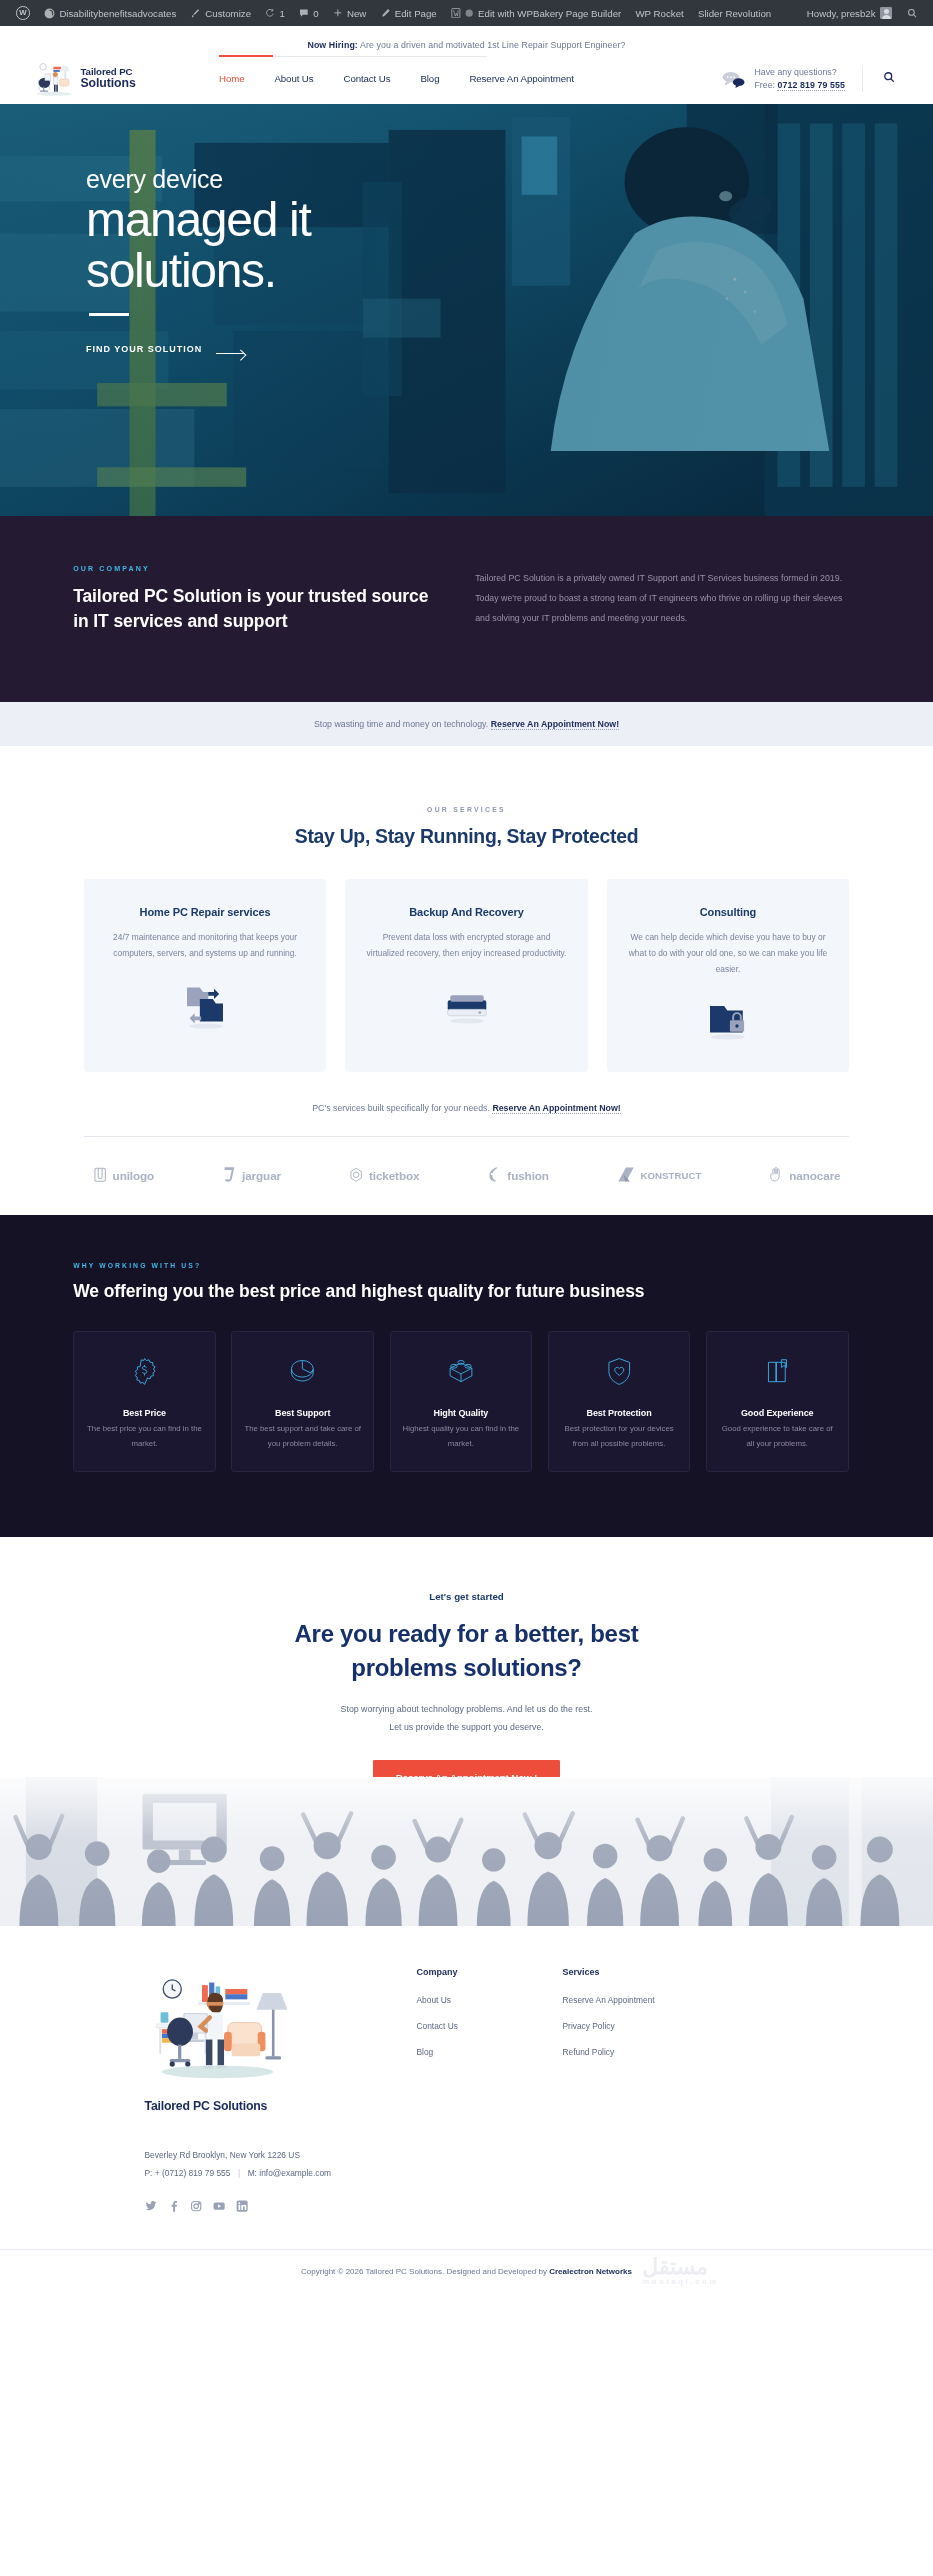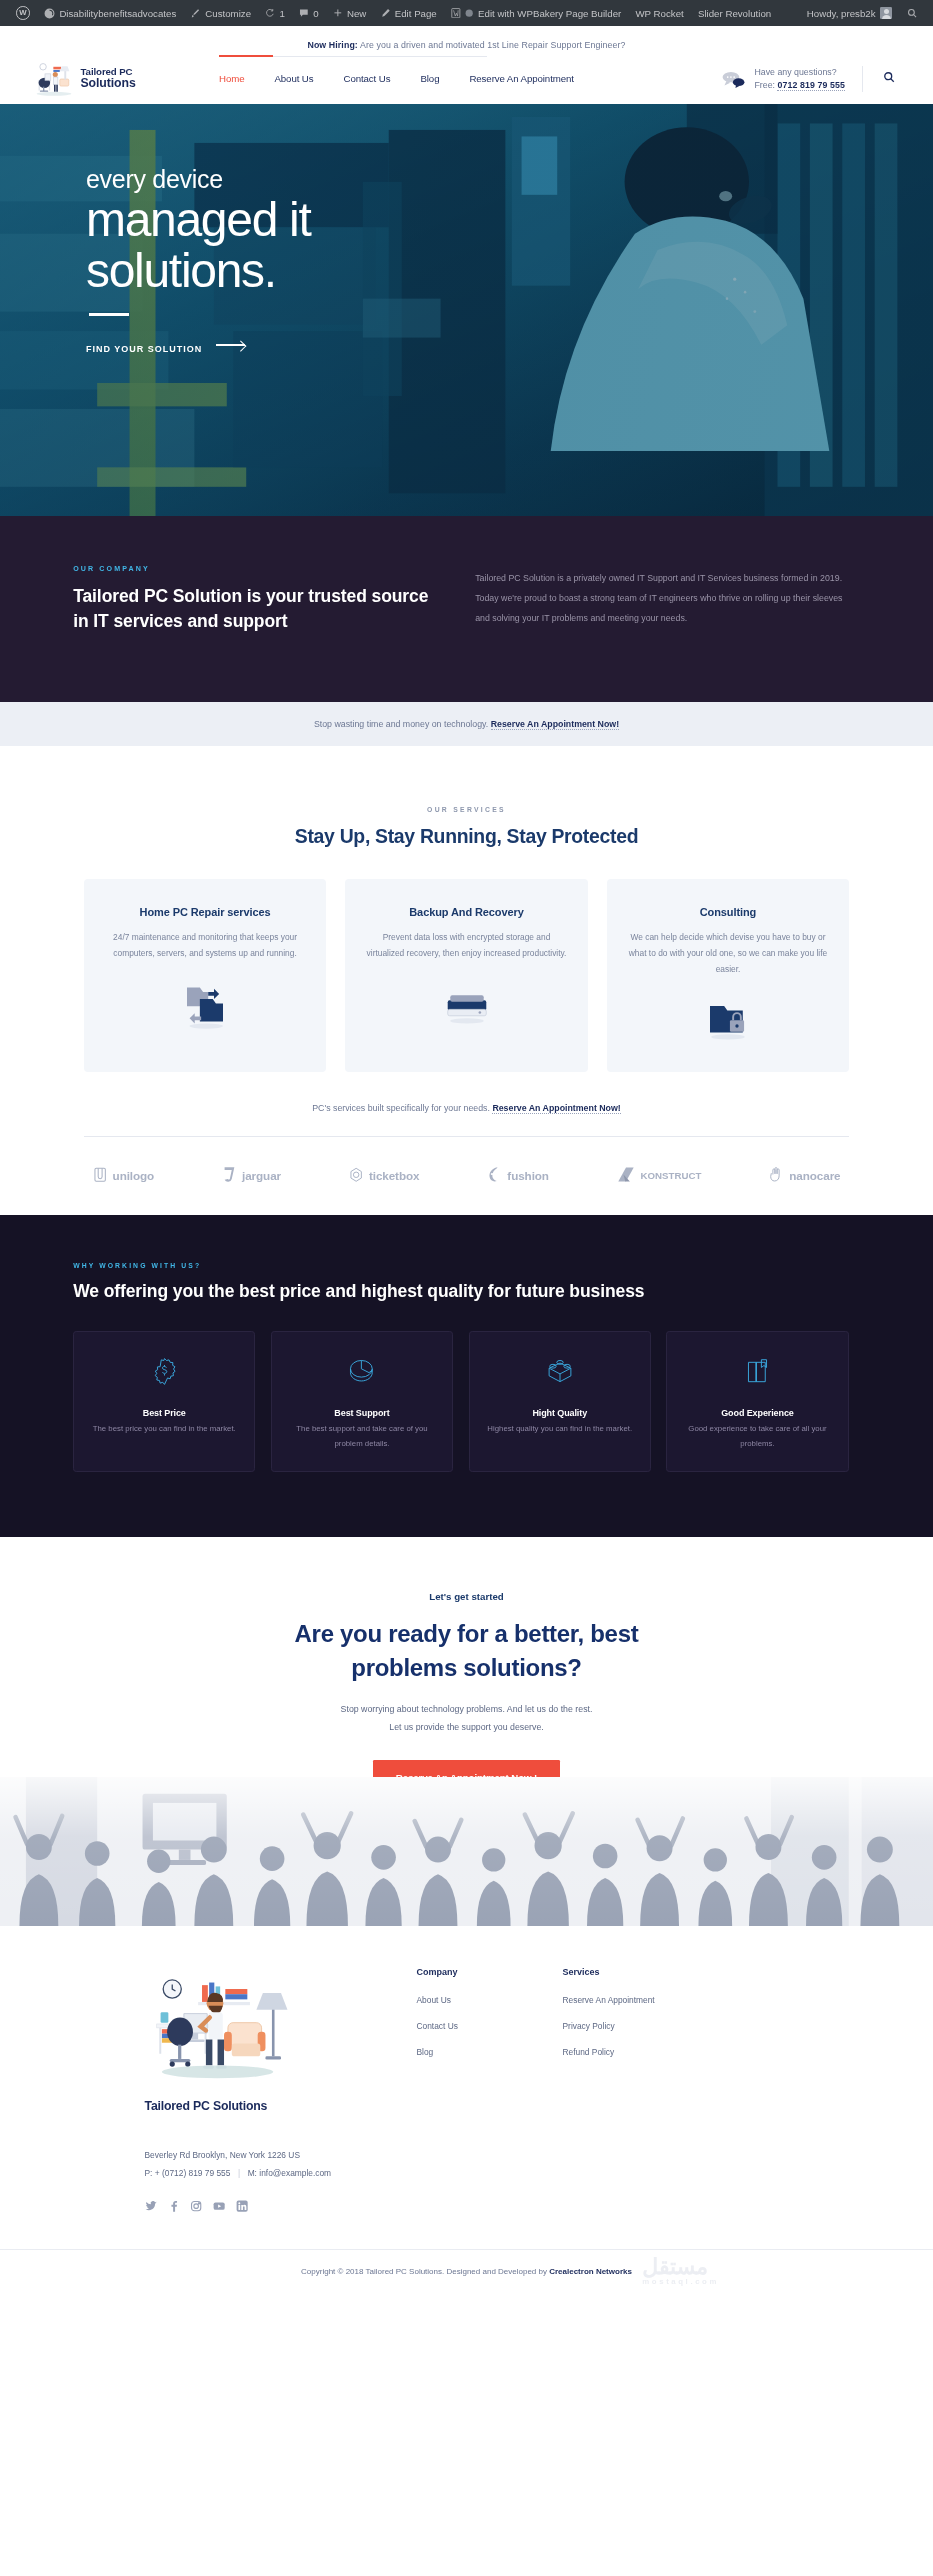--- a/index.html
+++ b/index.html
@@ -62,21 +62,21 @@
   .hero{
     height:412px; position:relative; overflow:hidden;
     background:linear-gradient(107deg,#2f8fa8 0%,#3aa0bb 16%,#1e6c8c 36%,#12536f 58%,#0d3c55 78%,#0a2d42 100%);
   }
   .hero-photo{ position:absolute; inset:0; }
   .hero-tint{ position:absolute; inset:0; background:linear-gradient(100deg, rgba(12,58,86,.55) 0%, rgba(10,40,62,.35) 45%, rgba(8,30,48,.30) 100%); }
   .hero-inner{ position:relative; padding:62px 0 0 86px; }
   .hero-l1{ color:#fff; font-size:25px; font-weight:300; letter-spacing:-0.3px; line-height:1.1;}
   .hero-l2{ color:#fff; font-size:48px; font-weight:300; line-height:1.03; letter-spacing:-1.3px; margin-top:1.3px;}
   .hero-dash{ width:40px;height:2.6px;background:#fff; margin:18px 0 0 2.6px;}
-  .hero-cta{ display:flex; align-items:flex-start; gap:14px; margin-top:28.5px; color:#fff; font-size:9px;
+  .hero-cta{ display:flex; align-items:flex-end; gap:14px; margin-top:28.5px; color:#fff; font-size:9px;
     font-weight:700; letter-spacing:1px; text-decoration:none; }
   .hero-arrow{ width:28.5px;height:1.3px; background:#fff; position:relative;}
   .hero-arrow:after{ content:""; position:absolute; right:0; top:-2.6px; width:6.5px;height:6.5px;
     border-top:1.3px solid #fff; border-right:1.3px solid #fff; transform:rotate(45deg);}
 
   
   .company{ background:#241b32; padding:49px 0 69px; }
   .company-in{ width:810px; margin:0 auto; display:flex; gap:39px; padding-left:11.7px;}
   .eyebrow{ color:#41b6e6; font-size:7.1px; font-weight:700; letter-spacing:2.1px; margin-bottom:10.4px;}
   .company h2{ color:#fff; font-size:17.5px; line-height:1.42; font-weight:700; max-width:363px; letter-spacing:-0.1px;}
@@ -532,20 +532,30 @@
           <svg width="32" height="30" viewBox="0 0 50 46" fill="none" stroke="#3aa7dd" stroke-width="1.5">
             <ellipse cx="25" cy="8" rx="5" ry="3"></ellipse>
               <ellipse cx="14" cy="14" rx="5" ry="3"></ellipse>
               <ellipse cx="36" cy="14" rx="5" ry="3"></ellipse>
             <path d="M8 17l17-8 17 8v12l-17 9-17-9z"></path>
             <path d="M8 17l17 9 17-9M25 26v12"></path>
           </svg>
         </div>
         <h4>Hight Quality</h4>
         <p>Highest quality you can find in the market.</p>
+      </div>
+      <div class="wcard">
+        <div class="ico">
+          <svg width="28.5" height="31" viewBox="0 0 44 48" fill="none" stroke="#3aa7dd" stroke-width="1.5">
+            <path d="M22 4l16 6v14c0 10-8 17-16 20-8-3-16-10-16-20V10z"></path>
+            <path d="M22 30c-4-3-7-5.4-7-8.6 0-2.2 1.7-3.8 3.8-3.8 1.4 0 2.6.7 3.2 1.8.6-1.1 1.8-1.8 3.2-1.8 2.1 0 3.8 1.6 3.8 3.8 0 3.2-3 5.6-7 8.6z"></path>
+          </svg>
+        </div>
+        <h4>Best Protection</h4>
+        <p>Best protection for your devices from all possible problems.</p>
       </div>
       <div class="wcard">
         <div class="ico">
           <svg width="31" height="30" viewBox="0 0 48 46" fill="none" stroke="#3aa7dd" stroke-width="1.5">
             <path d="M10 8h12v30H10z"></path>
               <path d="M22 8h14v30H22z"></path>
               <path d="M22 8v30"></path>
             <path d="M30 4h8v12l-4-3-4 3z"></path>
           </svg>
         </div>
@@ -735,16 +745,16 @@
       </a>
     </div>
   </div>
 
   <div class="watermark">
     <span>مستقل</span>
     <small>mostaql.com</small>
   </div>
 
   <div class="copyright">
-    <span>Copyright © 2018 Tailored PC Solutions. Designed and Developed by </span><b>Crealectron Networks</b>
+    <span>Copyright © 2026 Tailored PC Solutions. Designed and Developed by </span><b>Crealectron Networks</b>
   </div>
 </div>
 
 
 </body></html>

